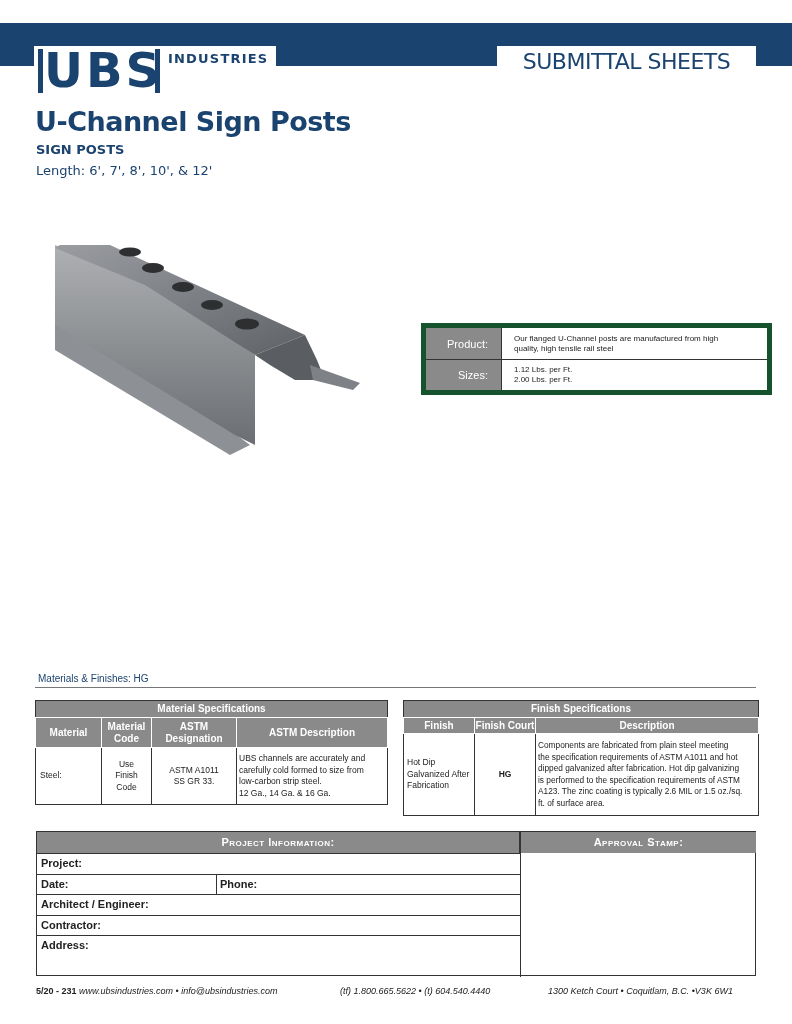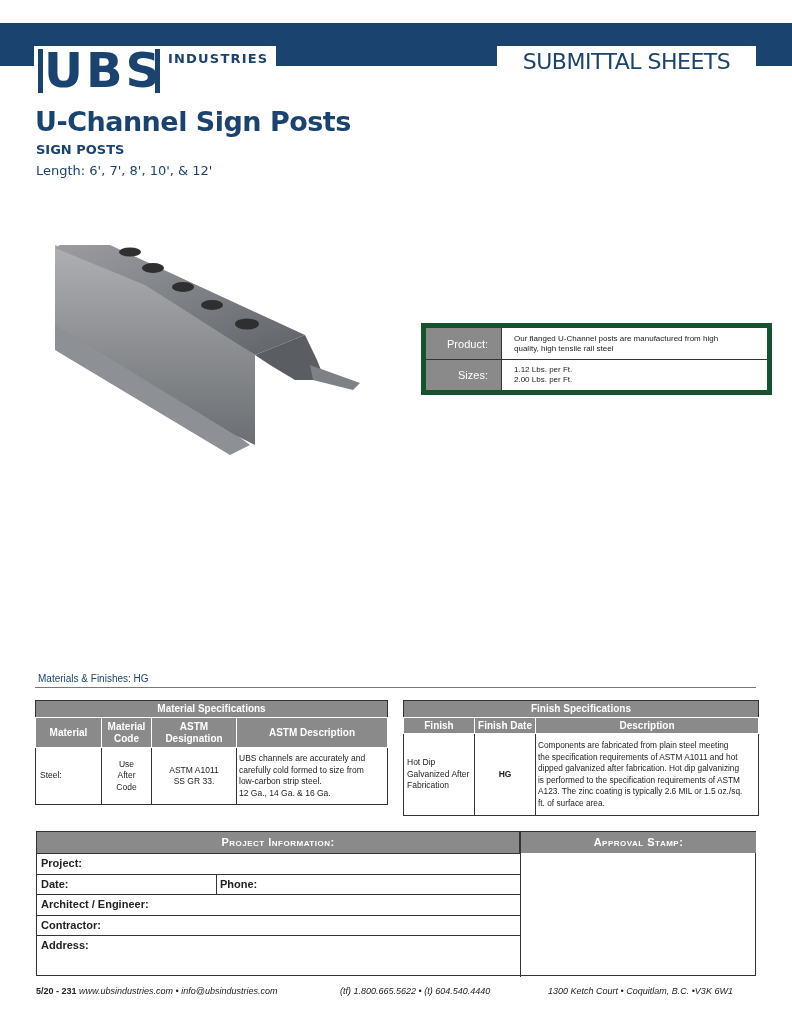--- a/index.html
+++ b/index.html
@@ -120,40 +120,40 @@
         <th class="top" colspan="4">Material Specifications</th>
       </tr>
   <tr style="height:30px">
     <th style="width:66px">Material</th>
     <th style="width:50px">Material Code</th>
     <th style="width:85px">ASTM Designation</th>
     <th>ASTM Description</th>
   </tr>
   <tr style="height:57px">
     <td style="padding-left:4px">Steel:</td>
-    <td style="text-align:center;padding:0 10px">Use After Code</td>
+    <td style="text-align:center;padding:0 10px">Use Finish Code</td>
     <td style="text-align:center;padding:0 14px">ASTM A1011 SS GR 33.</td>
     <td style="padding:0 2px">
       <div>UBS channels are accurately and</div>
       <div>carefully cold formed to size from</div>
       <div>low-carbon strip steel.</div>
       <div>12 Ga., 14 Ga. &amp; 16 Ga.</div>
     </td>
   </tr>
 </tbody>
   </table>
 
 <table class="spec fin">
   <tbody>
       <tr>
         <th class="top" colspan="3">Finish Specifications</th>
       </tr>
   <tr style="height:16px">
     <th style="width:71px">Finish</th>
-    <th style="width:61px">Finish Date</th>
+    <th style="width:61px">Finish Court</th>
     <th>Description</th>
   </tr>
   <tr style="height:82px">
     <td style="padding:0 3px">Hot Dip Galvanized After Fabrication</td>
     <td style="text-align:center;font-weight:bold">HG</td>
     <td style="padding:2px 2px;font-size:8.3px">
       <div>Components are fabricated from plain steel meeting</div>
       <div>the specification requirements of ASTM A1011 and hot</div>
       <div>dipped galvanized after fabrication. Hot dip galvanizing</div>
       <div>is performed to the specification requirements of ASTM</div>

